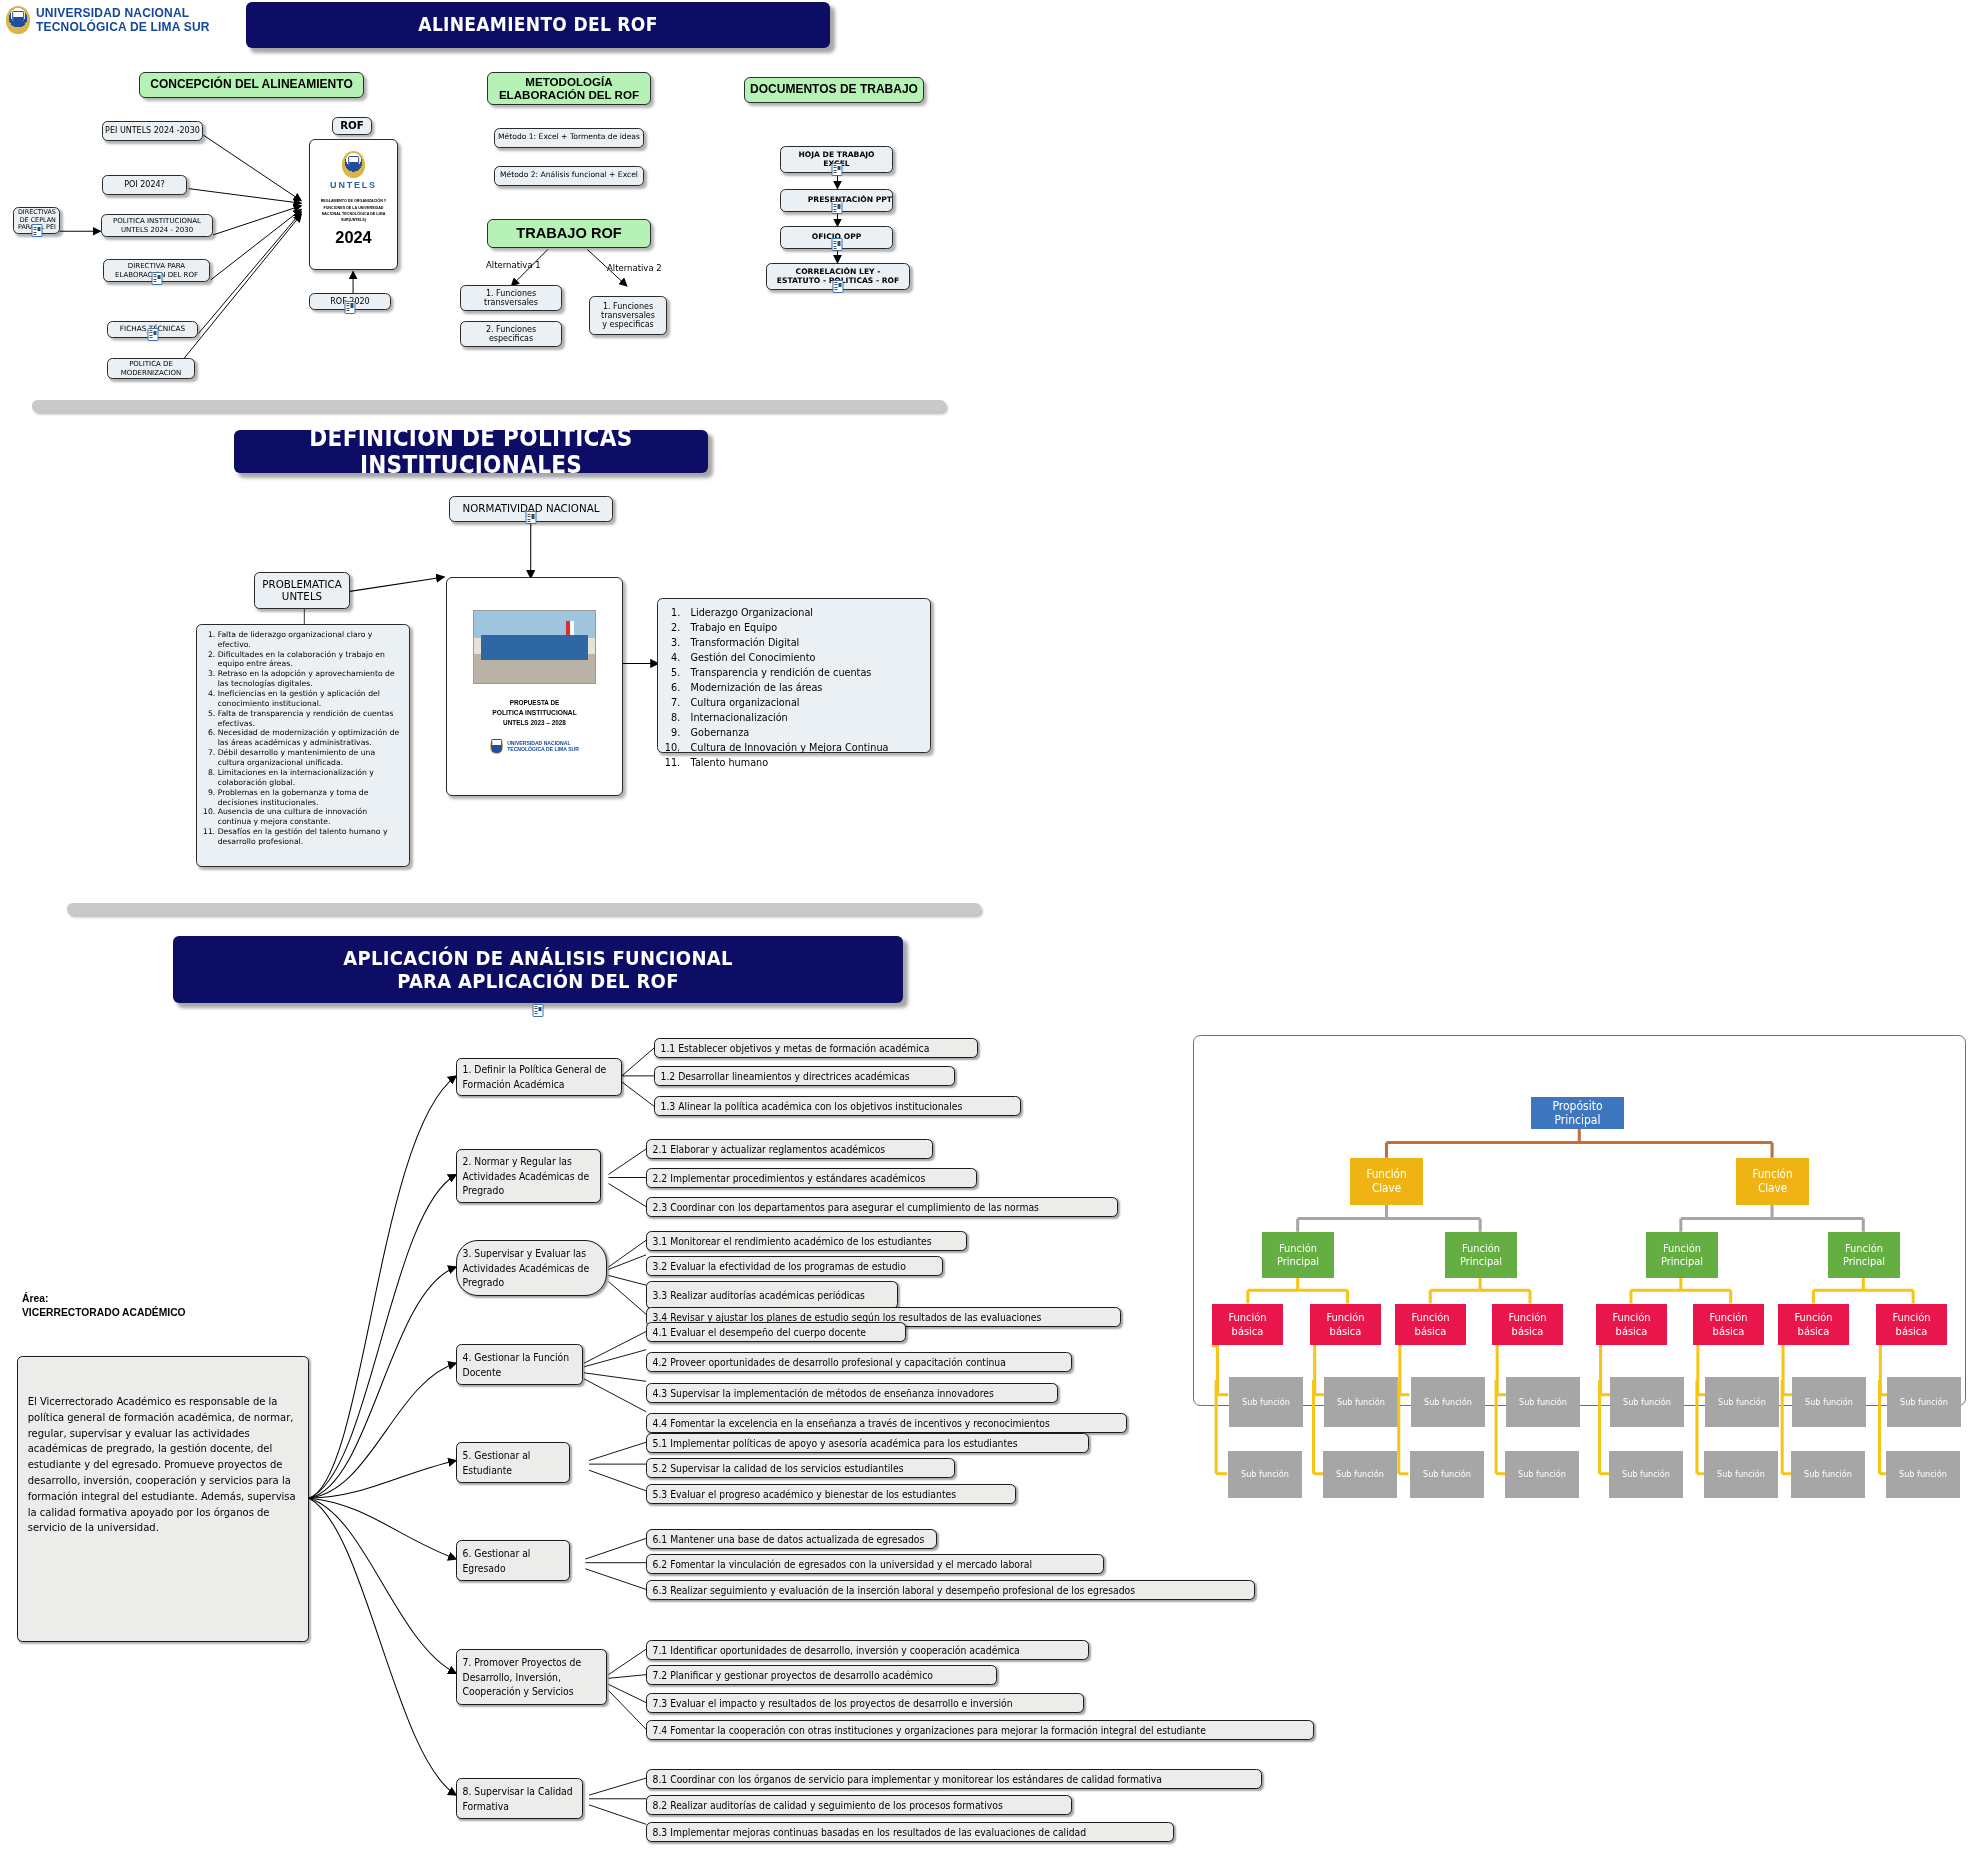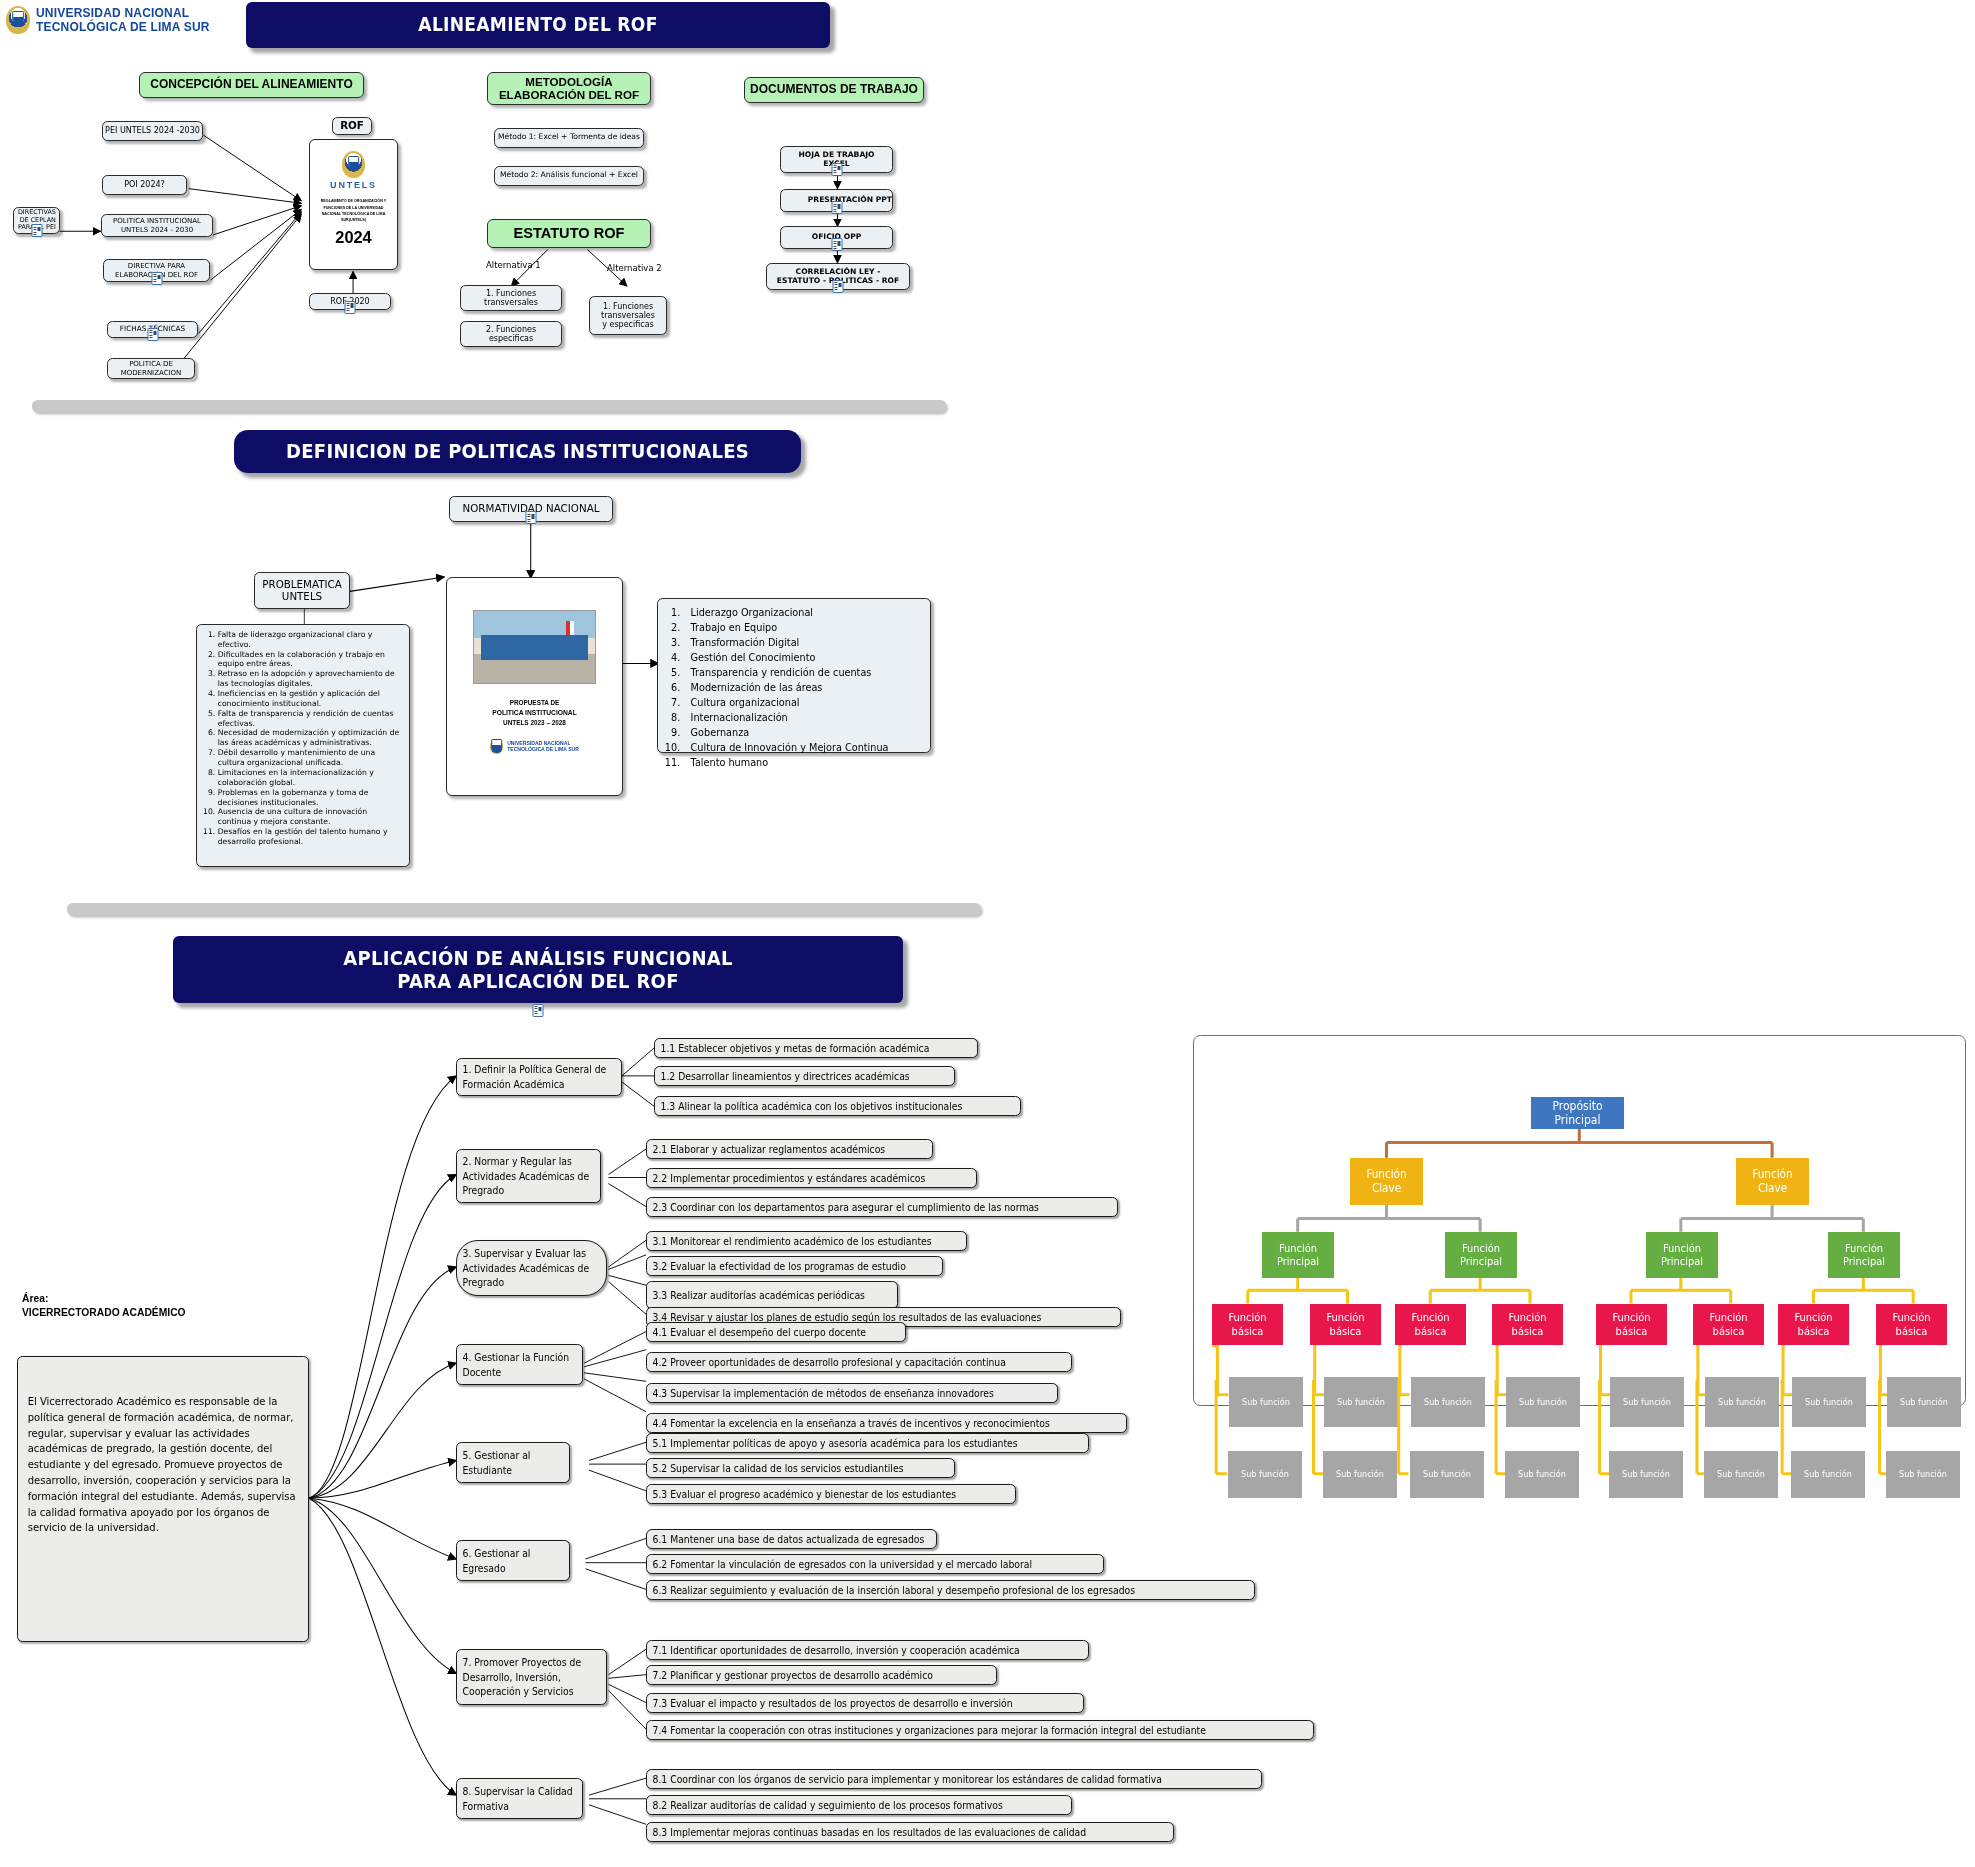--- a/index.html
+++ b/index.html
@@ -145,21 +145,21 @@
   <span>CONCEPCIÓN DEL ALINEAMIENTO</span>
 </div>
 <div class="abs greenhdr" style="left:487px;top:72px;width:164px;height:33px;font-size:11.6px;white-space:pre-line;">
   <span>METODOLOGÍA
 ELABORACIÓN DEL ROF</span>
 </div>
 <div class="abs greenhdr" style="left:744px;top:77px;width:180px;height:25.6px;font-size:12px;">
   <span>DOCUMENTOS DE TRABAJO</span>
 </div>
 <div class="abs greenhdr" style="left:487px;top:219px;width:164px;height:29px;font-size:14.6px;">
-  <span>ESTATUTO ROF</span>
+  <span>TRABAJO ROF</span>
 </div>
 
 <svg class="edges" width="1975" height="426" viewBox="0 0 3245 700">
   <defs>
     <marker id="ar" markerWidth="9" markerHeight="9" refX="8" refY="4.5" orient="auto">
       <path d="M0,0 L9,4.5 L0,9 z" fill="#000"></path>
     </marker>
   </defs>
   <g stroke="#000" stroke-width="1.6" fill="none" marker-end="url(#ar)">
     <path d="M334,222 L495,330"></path>
@@ -265,21 +265,21 @@
   <span class="iconwrap" style="bottom:-6.7px;"><span class="docicon"></span></span>
 </div>
 <div class="abs node bold" style="left:766px;top:263px;width:144px;height:27px;font-size:7.6px;white-space:pre-line;">
   <span>CORRELACIÓN LEY  -
 ESTATUTO - POLITICAS - ROF</span>
   <span class="iconwrap" style="bottom:-6.7px;"><span class="docicon"></span></span>
 </div>
 
 <div class="abs graybar" style="left:32px;top:400px;width:914px;"></div>
 
-<div class="abs bluebar" style="left:234px;top:430px;width:567px;height:43px;font-size:20px;border-radius:14px;">
+<div class="abs bluebar" style="left:234px;top:430px;width:474px;height:43px;font-size:24px;">
   <span class="ttl">DEFINICION DE POLITICAS INSTITUCIONALES</span>
 </div>
 
 <svg class="edges" width="1975" height="913" style="top:0;" viewBox="0 0 3245 1500">
   <g stroke="#000" stroke-width="1.7" fill="none" marker-end="url(#ar)">
     <path d="M872,858 L872,950"></path>
     <path d="M572,972 L730,948"></path>
     <path d="M1020,1090 L1082,1090"></path>
   </g>
   <g stroke="#000" stroke-width="1.3" fill="none">

